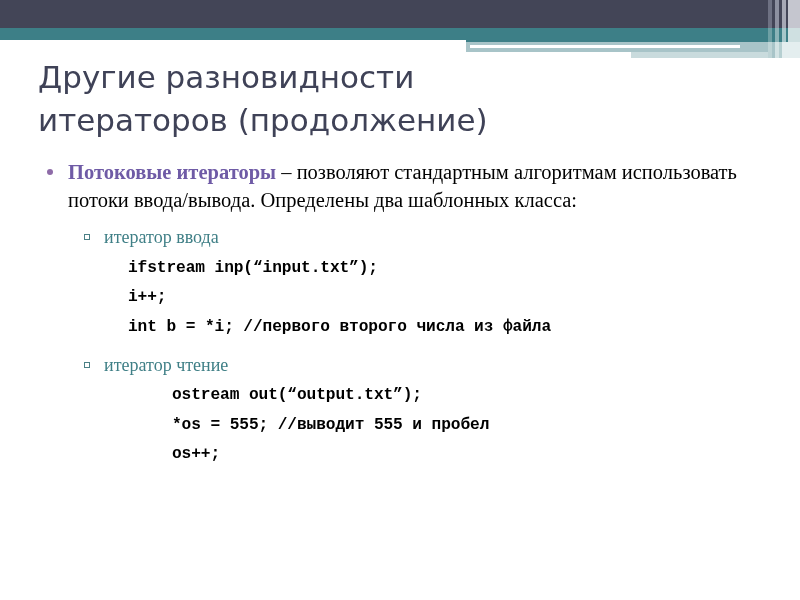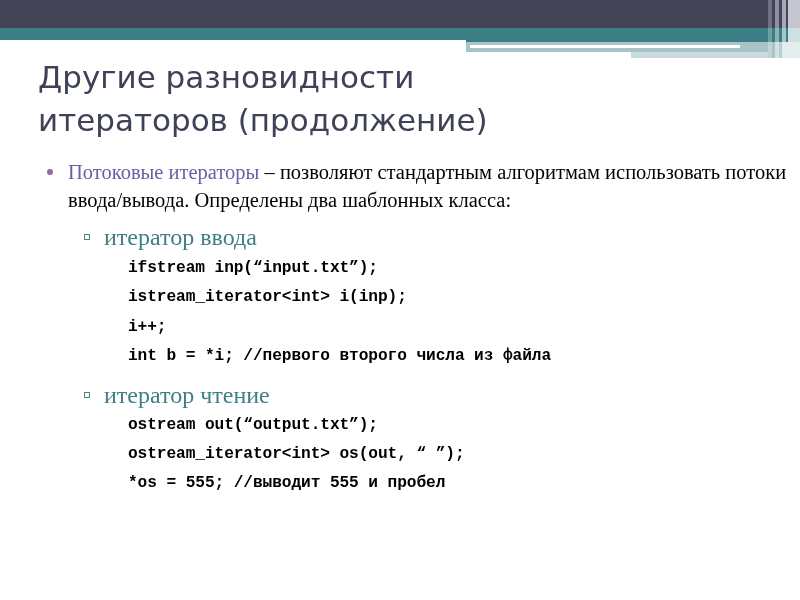--- a/index.html
+++ b/index.html
@@ -141,28 +141,28 @@
     position: absolute;
     left: 47px;
     top: 11px;
     width: 6px;
     height: 6px;
     border-radius: 50%;
     background: #8e6ba8;
   }
   .l1 .lead {
     color: #6f5ba6;
-    font-weight: normal;
+    font-weight: bold;
   }
 
   .l2 {
     position: relative;
     padding-left: 104px;
     font-family: "Liberation Serif", serif;
-    font-size: 24px;
+    font-size: 18px;
     line-height: 26px;
     color: #3f7f86;
     margin-top: 10px;
   }
   .l2 .sq {
     position: absolute;
     left: 84px;
     top: 10px;
     width: 4px;
     height: 4px;
@@ -174,21 +174,21 @@
     font-family: Liberation Mono, monospace;
     font-size: 16.2px;
     font-weight: bold;
     color: #000000;
     line-height: 29.4px;
     padding-left: 128px;
     white-space: pre;
     letter-spacing: -0.1px;
   }
   .code-block { margin-top: 4px; }
-  .code-block.second { margin-top: 3px; }
+  .code-block.second { margin-top: 3px; padding-left: 44px; }
 </style>
 </head>
 <body>
 
 <div class="slide">
 
   <div class="header-deco">
     <div class="band-dark"></div>
     <div class="band-teal"></div>
     <div class="band-pale"></div>
@@ -231,29 +231,28 @@
       <span class="dot"></span>
       <span class="lead">Потоковые итераторы</span><span> – позволяют стандартным алгоритмам использовать потоки ввода/вывода. Определены два шаблонных класса:</span>
     </div>
 
     <div class="l2">
       <span class="sq"></span>
       <span>итератор ввода</span>
     </div>
     <div class="code-block">
       <div class="code">ifstream inp(“input.txt”);</div>
-      <div class="code">istream_iterator&lt;int&gt; i(inp);</div>
       <div class="code">i++;</div>
       <div class="code">int b = *i; //первого второго числа из файла</div>
     </div>
 
     <div class="l2">
       <span class="sq"></span>
       <span>итератор чтение</span>
     </div>
     <div class="code-block second">
       <div class="code">ostream out(“output.txt”);</div>
-      <div class="code">ostream_iterator&lt;int&gt; os(out, “ ”);</div>
       <div class="code">*os = 555; //выводит 555 и пробел</div>
+      <div class="code">os++;</div>
     </div>
 
   </div>
 </div>
 
 </body></html>

